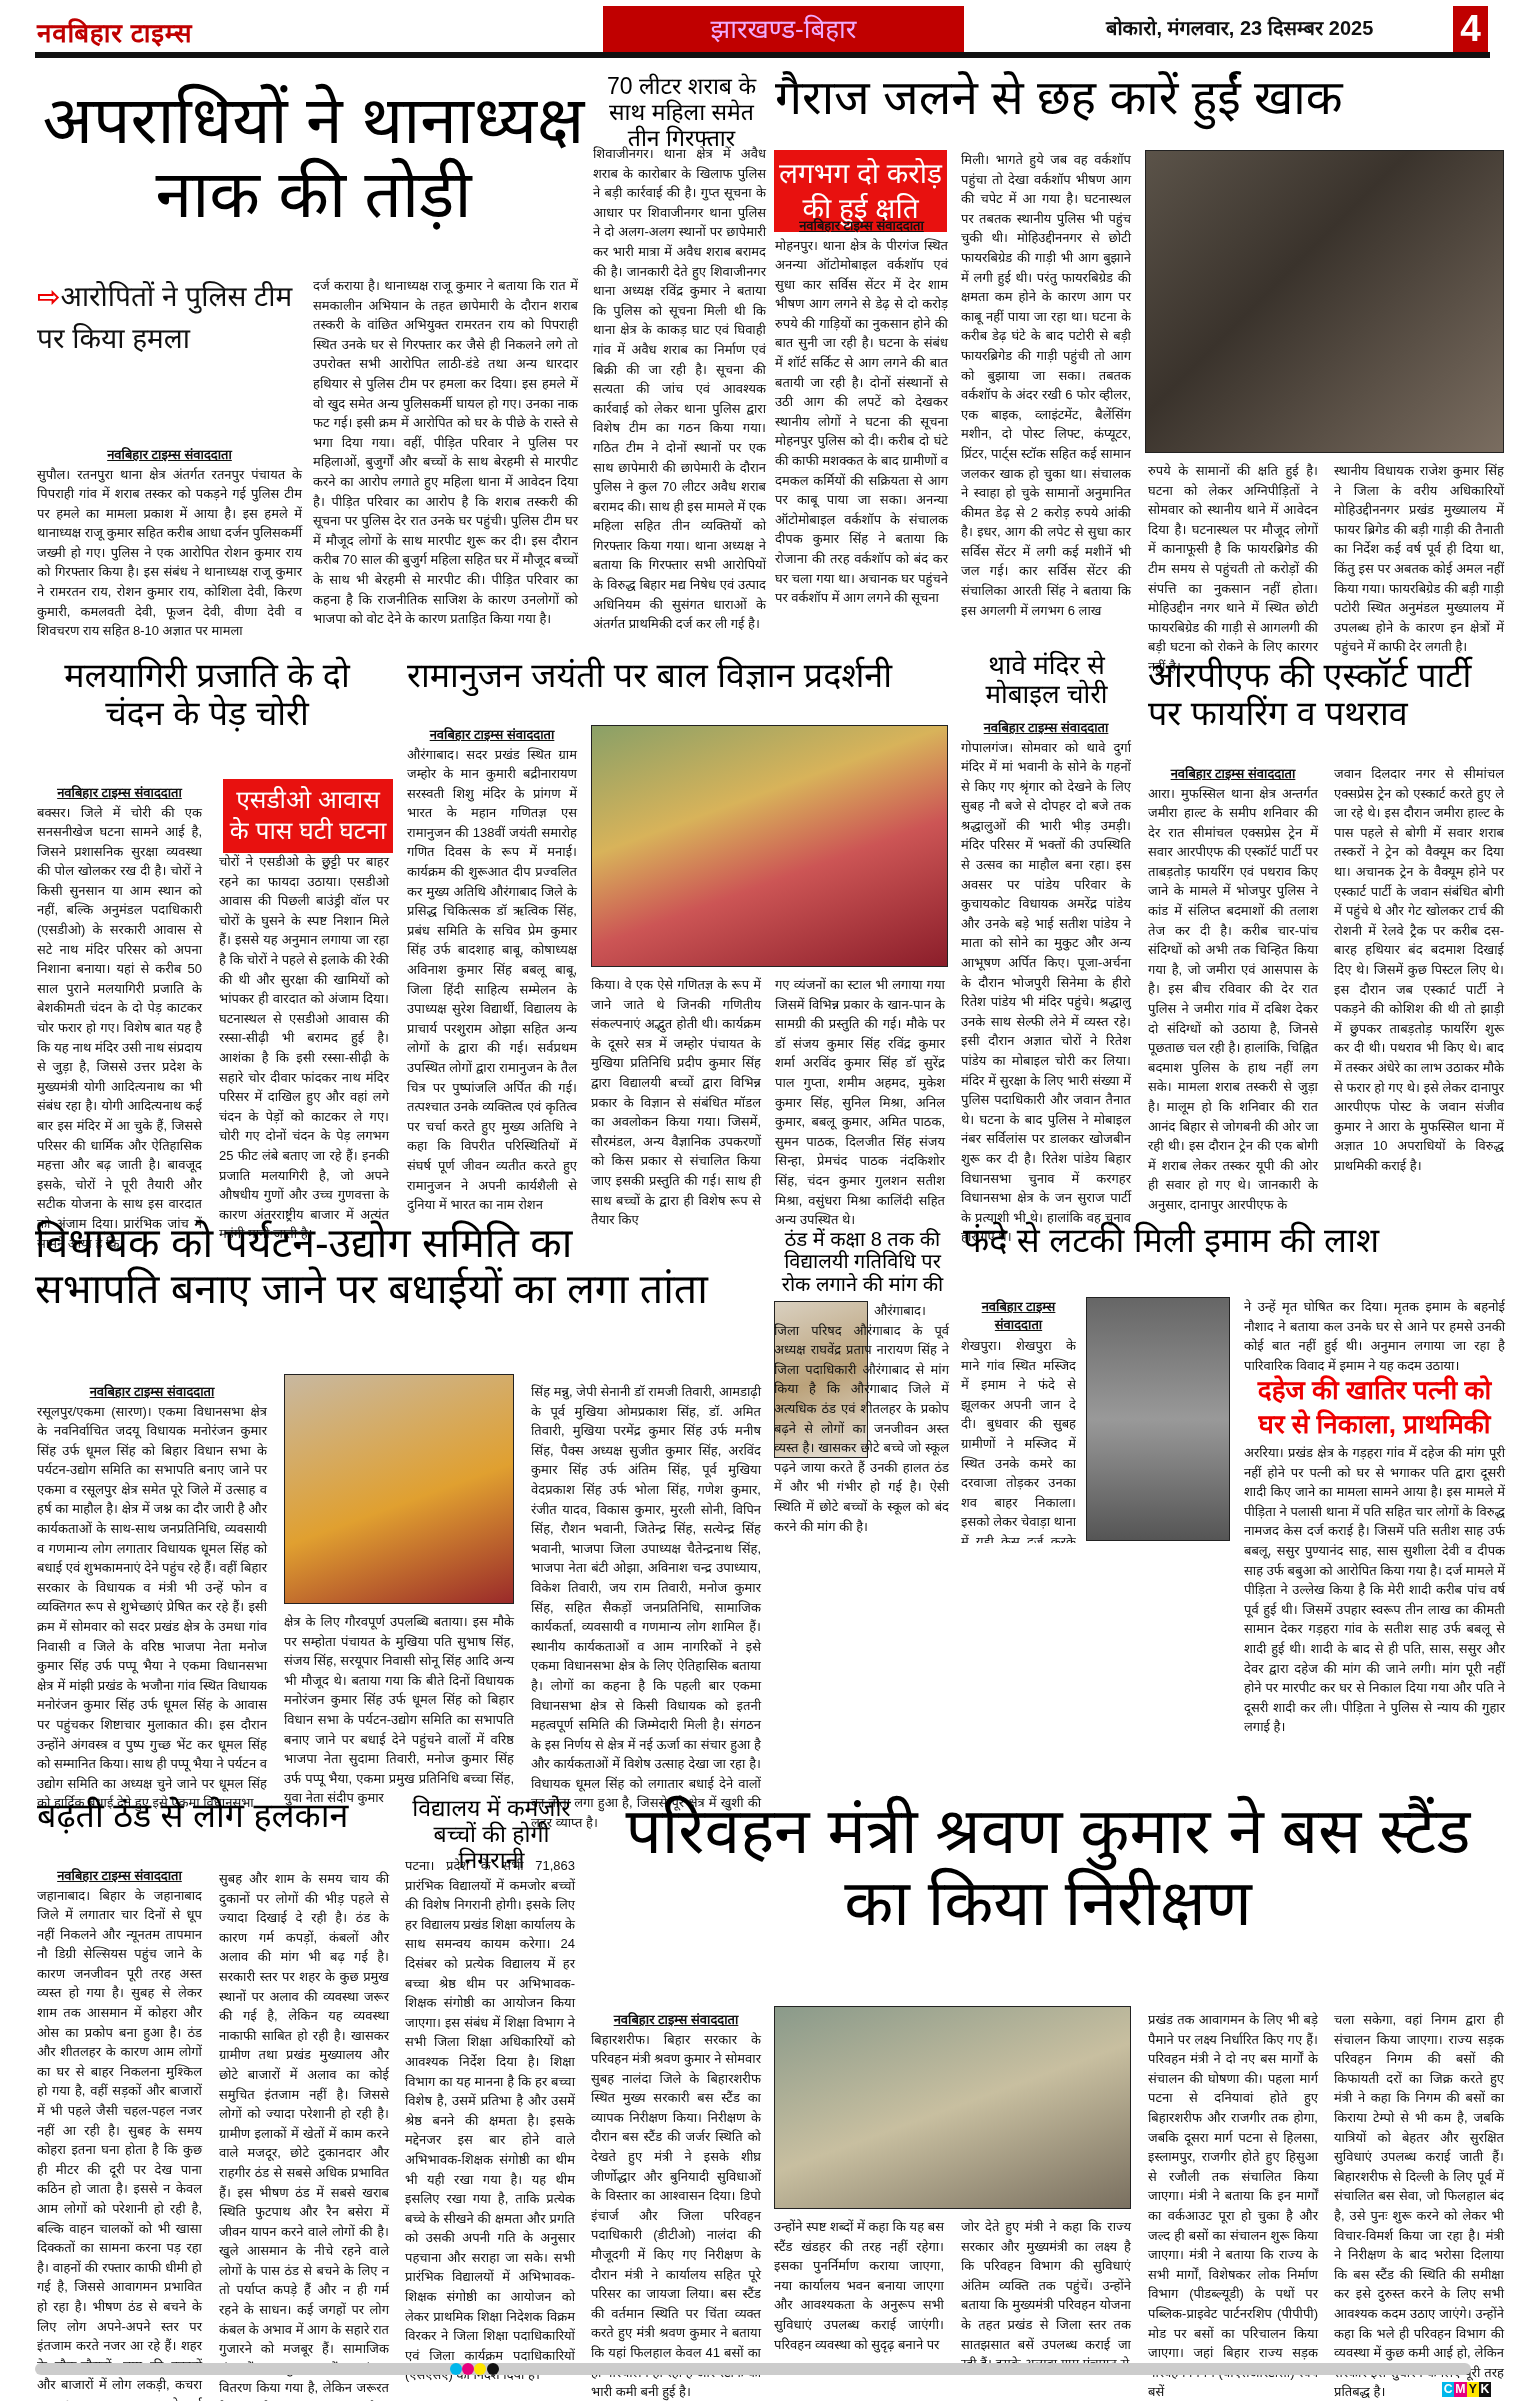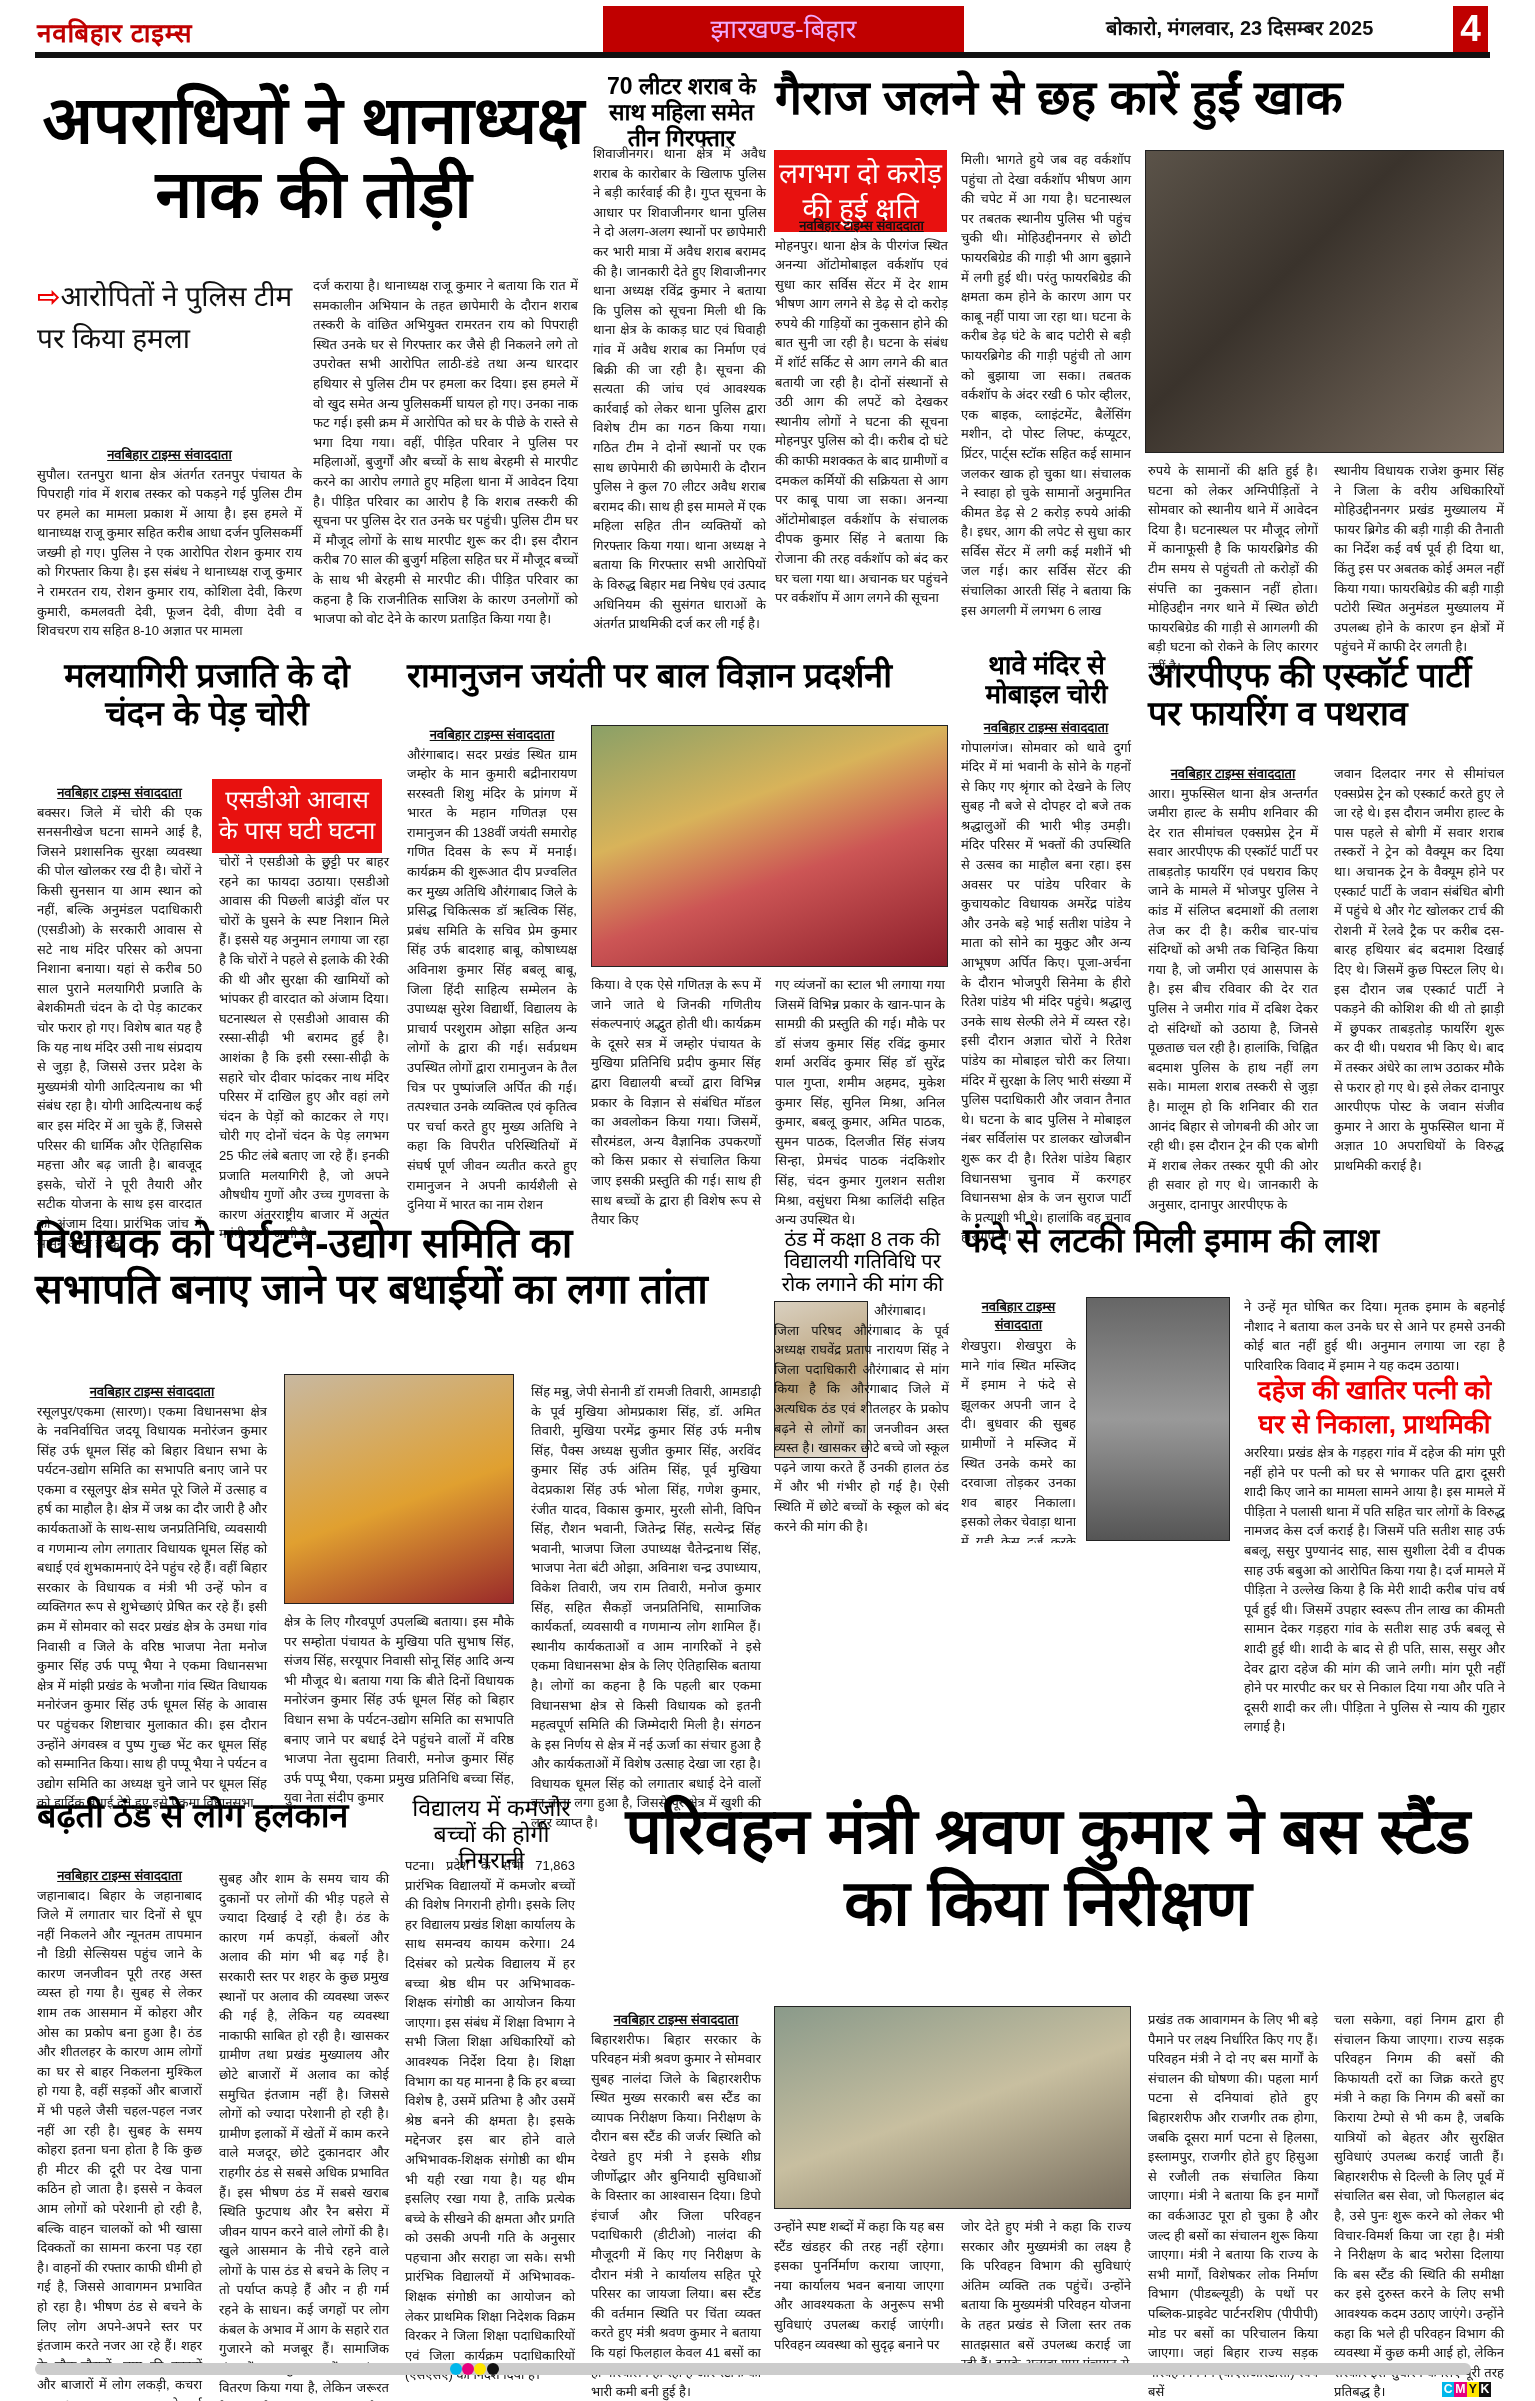--- a/index.html
+++ b/index.html
@@ -4,21 +4,21 @@
 <style>
 *{box-sizing:border-box;margin:0;padding:0}
 body{width:1535px;height:2401px;background:#fff;font-family:"Liberation Sans","DejaVu Sans",sans-serif;color:#111;position:relative;overflow:hidden}
 .abs{position:absolute}
 .masthead{left:0;top:0;width:1535px;height:54px}
 .brand{left:37px;top:14px;font-size:26px;font-weight:bold;color:#c00000;letter-spacing:0.8px}
 .section-box{left:603px;top:6.1px;width:361px;height:46px;background:#c00000;color:#f0abfc;font-size:26px;text-align:center;line-height:46px}
 .dateline{left:1106px;top:14px;font-size:20px;font-weight:bold;color:#111}
 .pageno{left:1453px;top:6.1px;width:35px;height:46px;background:#c00000;color:#fff;font-size:37px;font-weight:bold;text-align:center;line-height:46px}
 .rule{left:35px;top:52px;width:1455px;height:6.1px;background:#111}
-.hl{font-weight:bold;color:#000;line-height:1.12}
+.hl{font-weight:normal;color:#000;line-height:1.12}
 .hl-xl{font-size:66px}
 .hl-l{font-size:48px}
 .hl-m{font-size:34px}
 .hl-s{font-size:23px;text-align:center}
 .col{font-size:13px;line-height:19.6px;text-align:justify;color:#111}
 .byline{font-size:13px;font-weight:bold;text-decoration:underline;text-align:center;display:block;margin-bottom:1.5px}
 .redbox{background:#e8110f;color:#fff;font-size:28px;font-weight:normal;text-align:center;line-height:1.25;padding:6.1px 4.6px}
 .sub{font-size:28px;line-height:1.5}
 .arrow{color:#e00;font-weight:bold}
 .photo{background:linear-gradient(135deg,#5b5349,#3a332c 40%,#7a6d60);border:1.5px solid #222}
@@ -66,21 +66,21 @@
 <div class="abs col" style="left:961px;top:150px;width:170px">मिली। भागते हुये जब वह वर्कशॉप पहुंचा तो देखा वर्कशॉप भीषण आग की चपेट में आ गया है। घटनास्थल पर तबतक स्थानीय पुलिस भी पहुंच चुकी थी। मोहिउद्दीननगर से छोटी फायरबिग्रेड की गाड़ी भी आग बुझाने में लगी हुई थी। परंतु फायरबिग्रेड की क्षमता कम होने के कारण आग पर काबू नहीं पाया जा रहा था। घटना के करीब डेढ़ घंटे के बाद पटोरी से बड़ी फायरब्रिगेड की गाड़ी पहुंची तो आग को बुझाया जा सका। तबतक वर्कशॉप के अंदर रखी 6 फोर व्हीलर, एक बाइक, व्लाइंटमेंट, बैलेंसिंग मशीन, दो पोस्ट लिफ्ट, कंप्यूटर, प्रिंटर, पार्ट्स स्टॉक सहित कई सामान जलकर खाक हो चुका था। संचालक ने स्वाहा हो चुके सामानों अनुमानित कीमत डेढ़ से 2 करोड़ रुपये आंकी है। इधर, आग की लपेट से सुधा कार सर्विस सेंटर में लगी कई मशीनें भी जल गई। कार सर्विस सेंटर की संचालिका आरती सिंह ने बताया कि इस अगलगी में लगभग 6 लाख</div>
 <div class="abs photo" style="left:1145px;top:150px;width:359px;height:303px"></div>
 <div class="abs col" style="left:1148px;top:461px;width:170px">रुपये के सामानों की क्षति हुई है। घटना को लेकर अग्निपीड़ितों ने सोमवार को स्थानीय थाने में आवेदन दिया है। घटनास्थल पर मौजूद लोगों में कानाफूसी है कि फायरब्रिगेड की टीम समय से पहुंचती तो करोड़ों की संपत्ति का नुकसान नहीं होता। मोहिउद्दीन नगर थाने में स्थित छोटी फायरबिग्रेड की गाड़ी से आगलगी की बड़ी घटना को रोकने के लिए कारगर नहीं है।</div>
 <div class="abs col" style="left:1334px;top:461px;width:170px">स्थानीय विधायक राजेश कुमार सिंह ने जिला के वरीय अधिकारियों मोहिउद्दीननगर प्रखंड मुख्यालय में फायर ब्रिगेड की बड़ी गाड़ी की तैनाती का निर्देश कई वर्ष पूर्व ही दिया था, किंतु इस पर अबतक कोई अमल नहीं किया गया। फायरबिग्रेड की बड़ी गाड़ी पटोरी स्थित अनुमंडल मुख्यालय में उपलब्ध होने के कारण इन क्षेत्रों में पहुंचने में काफी देर लगती है।</div>
 
 <div class="abs hl hl-m" style="left:38px;top:656px;width:338px;text-align:center">मलयागिरी प्रजाति के दो चंदन के पेड़ चोरी</div>
 <div class="abs" style="left:37px;top:783px;width:165px">
   <span class="byline">नवबिहार टाइम्स संवाददाता</span>
   <div class="col">बक्सर। जिले में चोरी की एक सनसनीखेज घटना सामने आई है, जिसने प्रशासनिक सुरक्षा व्यवस्था की पोल खोलकर रख दी है। चोरों ने किसी सुनसान या आम स्थान को नहीं, बल्कि अनुमंडल पदाधिकारी (एसडीओ) के सरकारी आवास से सटे नाथ मंदिर परिसर को अपना निशाना बनाया। यहां से करीब 50 साल पुराने मलयागिरी प्रजाति के बेशकीमती चंदन के दो पेड़ काटकर चोर फरार हो गए। विशेष बात यह है कि यह नाथ मंदिर उसी नाथ संप्रदाय से जुड़ा है, जिससे उत्तर प्रदेश के मुख्यमंत्री योगी आदित्यनाथ का भी संबंध रहा है। योगी आदित्यनाथ कई बार इस मंदिर में आ चुके हैं, जिससे परिसर की धार्मिक और ऐतिहासिक महत्ता और बढ़ जाती है। बावजूद इसके, चोरों ने पूरी तैयारी और सटीक योजना के साथ इस वारदात को अंजाम दिया। प्रारंभिक जांच में सामने आया है कि</div>
 </div>
-<div class="abs redbox" style="left:212px;top:779px;width:170px;font-size:24.6px">एसडीओ आवास के पास घटी घटना</div>
+<div class="abs redbox" style="left:223px;top:779px;width:170px;font-size:24.6px">एसडीओ आवास के पास घटी घटना</div>
 <div class="abs col" style="left:219px;top:852px;width:170px">चोरों ने एसडीओ के छुट्टी पर बाहर रहने का फायदा उठाया। एसडीओ आवास की पिछली बाउंड्री वॉल पर चोरों के घुसने के स्पष्ट निशान मिले हैं। इससे यह अनुमान लगाया जा रहा है कि चोरों ने पहले से इलाके की रेकी की थी और सुरक्षा की खामियों को भांपकर ही वारदात को अंजाम दिया। घटनास्थल से एसडीओ आवास की रस्सा-सीढ़ी भी बरामद हुई है। आशंका है कि इसी रस्सा-सीढ़ी के सहारे चोर दीवार फांदकर नाथ मंदिर परिसर में दाखिल हुए और वहां लगे चंदन के पेड़ों को काटकर ले गए। चोरी गए दोनों चंदन के पेड़ लगभग 25 फीट लंबे बताए जा रहे हैं। इनकी प्रजाति मलयागिरी है, जो अपने औषधीय गुणों और उच्च गुणवत्ता के कारण अंतरराष्ट्रीय बाजार में अत्यंत महंगी मानी जाती है।</div>
 
 <div class="abs hl hl-m" style="left:407px;top:656px;width:553px">रामानुजन जयंती पर बाल विज्ञान प्रदर्शनी</div>
 <div class="abs" style="left:407px;top:725px;width:170px">
   <span class="byline">नवबिहार टाइम्स संवाददाता</span>
   <div class="col">औरंगाबाद। सदर प्रखंड स्थित ग्राम जम्होर के मान कुमारी बद्रीनारायण सरस्वती शिशु मंदिर के प्रांगण में भारत के महान गणितज्ञ एस रामानुजन की 138वीं जयंती समारोह गणित दिवस के रूप में मनाई। कार्यक्रम की शुरूआत दीप प्रज्वलित कर मुख्य अतिथि औरंगाबाद जिले के प्रसिद्ध चिकित्सक डॉ ऋत्विक सिंह, प्रबंध समिति के सचिव प्रेम कुमार सिंह उर्फ बादशाह बाबू, कोषाध्यक्ष अविनाश कुमार सिंह बबलू बाबू, जिला हिंदी साहित्य सम्मेलन के उपाध्यक्ष सुरेश विद्यार्थी, विद्यालय के प्राचार्य परशुराम ओझा सहित अन्य लोगों के द्वारा की गई। सर्वप्रथम उपस्थित लोगों द्वारा रामानुजन के तैल चित्र पर पुष्पांजलि अर्पित की गई। तत्पश्चात उनके व्यक्तित्व एवं कृतित्व पर चर्चा करते हुए मुख्य अतिथि ने कहा कि विपरीत परिस्थितियों में संघर्ष पूर्ण जीवन व्यतीत करते हुए रामानुजन ने अपनी कार्यशैली से दुनिया में भारत का नाम रोशन</div>
 </div>
 <div class="abs photo kids" style="left:591px;top:725px;width:357px;height:242px"></div>
 <div class="abs col" style="left:591px;top:975px;width:170px">किया। वे एक ऐसे गणितज्ञ के रूप में जाने जाते थे जिनकी गणितीय संकल्पनाएं अद्भुत होती थी। कार्यक्रम के दूसरे सत्र में जम्होर पंचायत के मुखिया प्रतिनिधि प्रदीप कुमार सिंह द्वारा विद्यालयी बच्चों द्वारा विभिन्न प्रकार के विज्ञान से संबंधित मॉडल का अवलोकन किया गया। जिसमें, सौरमंडल, अन्य वैज्ञानिक उपकरणों को किस प्रकार से संचालित किया जाए इसकी प्रस्तुति की गई। साथ ही साथ बच्चों के द्वारा ही विशेष रूप से तैयार किए</div>
 <div class="abs col" style="left:775px;top:975px;width:170px">गए व्यंजनों का स्टाल भी लगाया गया जिसमें विभिन्न प्रकार के खान-पान के सामग्री की प्रस्तुति की गई। मौके पर डॉ संजय कुमार सिंह रविंद्र कुमार शर्मा अरविंद कुमार सिंह डॉ सुरेंद्र पाल गुप्ता, शमीम अहमद, मुकेश कुमार सिंह, सुनिल मिश्रा, अनिल कुमार, बबलू कुमार, अमित पाठक, सुमन पाठक, दिलजीत सिंह संजय सिन्हा, प्रेमचंद पाठक नंदकिशोर सिंह, चंदन कुमार गुलशन सतीश मिश्रा, वसुंधरा मिश्रा कालिंदी सहित अन्य उपस्थित थे।</div>

